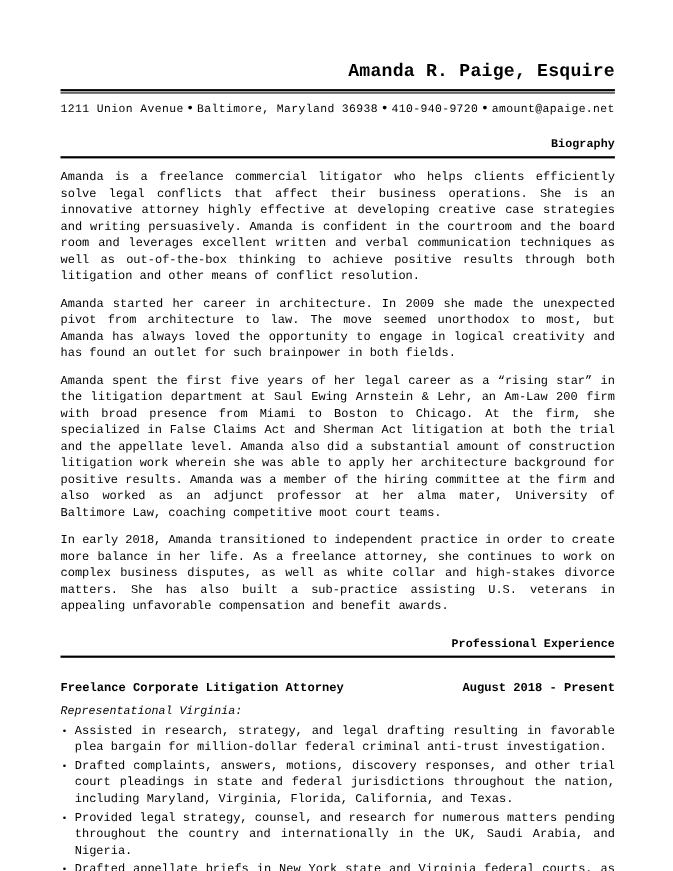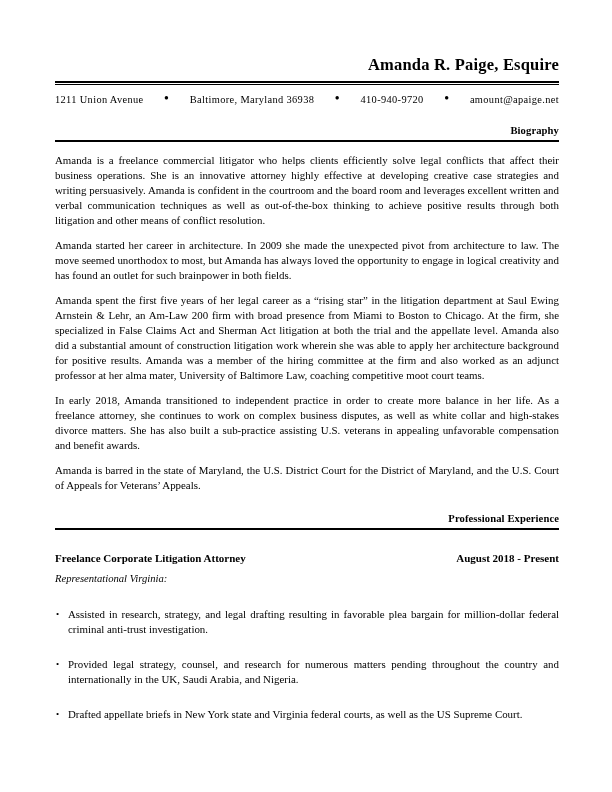--- a/index.html
+++ b/index.html
@@ -5,21 +5,21 @@
   html, body {
     margin: 0;
     padding: 0;
     background: #ffffff;
   }
   .page {
     position: relative;
     width: 612px;
     height: 792px;
     background: #ffffff;
-    font-family: Liberation Serif, serif;
+    font-family: Liberation Mono, monospace;
     color: #000000;
     box-sizing: border-box;
     overflow: hidden;
   }
   .content {
     position: absolute;
     left: 55px;
     top: 0;
     width: 504px;
   }
@@ -98,21 +98,21 @@
     margin: 0;
     padding: 3px 0 0 0;
     list-style: none;
   }
   ul.bullets li {
     font-size: 10.9px;
     line-height: 15.0px;
     text-align: justify;
     padding-left: 13px;
     position: relative;
-    margin-top: 20px;
+    margin-top: 2px;
   }
   ul.bullets li::before {
     content: "\2022";
     position: absolute;
     left: 1px;
     top: -0.5px;
     font-size: 9px;
   }
 </style>
 </head>
@@ -134,32 +134,32 @@
       <span class="contact-item">amount@apaige.net</span>
     </div>
 
     <div class="section-head">Biography</div>
     <div class="rule-thick"></div>
 
     <p class="bio">Amanda is a freelance commercial litigator who helps clients efficiently solve legal conflicts that affect their business operations. She is an innovative attorney highly effective at developing creative case strategies and writing persuasively. Amanda is confident in the courtroom and the board room and leverages excellent written and verbal communication techniques as well as out-of-the-box thinking to achieve positive results through both litigation and other means of conflict resolution.</p>
     <p class="bio">Amanda started her career in architecture. In 2009 she made the unexpected pivot from architecture to law. The move seemed unorthodox to most, but Amanda has always loved the opportunity to engage in logical creativity and has found an outlet for such brainpower in both fields.</p>
     <p class="bio">Amanda spent the first five years of her legal career as a “rising star” in the litigation department at Saul Ewing Arnstein &amp; Lehr, an Am-Law 200 firm with broad presence from Miami to Boston to Chicago. At the firm, she specialized in False Claims Act and Sherman Act litigation at both the trial and the appellate level. Amanda also did a substantial amount of construction litigation work wherein she was able to apply her architecture background for positive results. Amanda was a member of the hiring committee at the firm and also worked as an adjunct professor at her alma mater, University of Baltimore Law, coaching competitive moot court teams.</p>
     <p class="bio">In early 2018, Amanda transitioned to independent practice in order to create more balance in her life. As a freelance attorney, she continues to work on complex business disputes, as well as white collar and high-stakes divorce matters. She has also built a sub-practice assisting U.S. veterans in appealing unfavorable compensation and benefit awards.</p>
-    <p class="bio">Amanda is barred in the state of Maryland, the U.S. District Court for the District of Maryland, and the U.S. Court of Appeals for Veterans’ Appeals.</p>
 
     <div class="section-head">Professional Experience</div>
     <div class="rule-thick"></div>
 
     <div class="job-row">
       <span>Freelance Corporate Litigation Attorney</span>
       <span>August 2018 - Present</span>
     </div>
 
     <div class="job-sub">Representational Virginia:</div>
 
     <ul class="bullets">
       <li>Assisted in research, strategy, and legal drafting resulting in favorable plea bargain for million-dollar federal criminal anti-trust investigation.</li>
+      <li>Drafted complaints, answers, motions, discovery responses, and other trial court pleadings in state and federal jurisdictions throughout the nation, including Maryland, Virginia, Florida, California, and Texas.</li>
       <li>Provided legal strategy, counsel, and research for numerous matters pending throughout the country and internationally in the UK, Saudi Arabia, and Nigeria.</li>
       <li>Drafted appellate briefs in New York state and Virginia federal courts, as well as the US Supreme Court.</li>
     </ul>
 
   </div>
 </div>
 
 </body></html>

